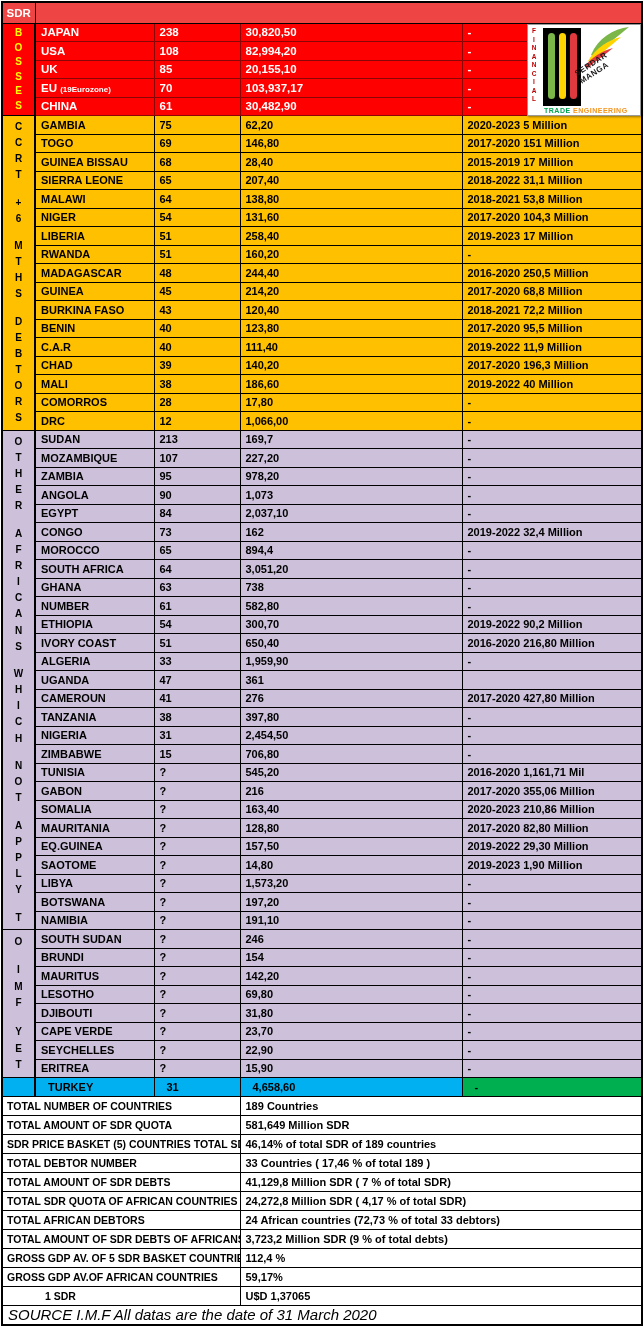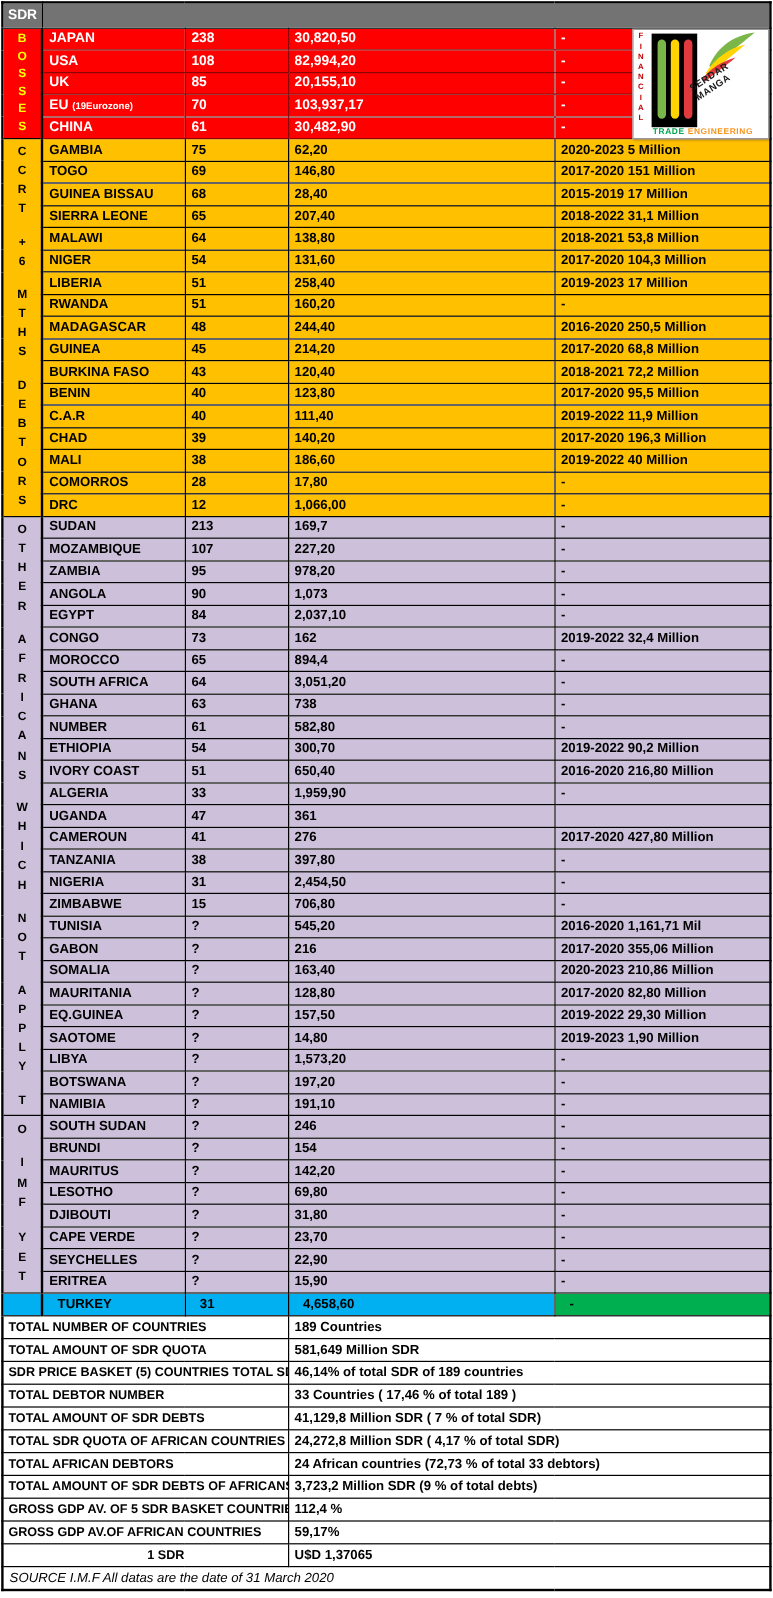--- a/index.html
+++ b/index.html
@@ -1,42 +1,42 @@
 <!DOCTYPE html>
 <html><head>
 <meta charset="utf-8">
 <style>
   html,body{margin:0;padding:0;background:#fff;}
   #page{position:relative;width:644px;height:1332px;background:#fff;font-family:"Liberation Sans",sans-serif;overflow:hidden;}
   table{width:640px;margin:1px 0 0 1px;border-collapse:collapse;table-layout:fixed;border:2px solid #000;}
   td,th{border:1px solid #000;font-family:"Liberation Sans",sans-serif;font-weight:bold;font-size:11px;
         padding:0 5px;height:17.5px;white-space:nowrap;overflow:hidden;color:#000;box-sizing:border-box;}
   
-  tr.hdr th{background:#737373;color:#fff;height:21px;font-size:11.5px;padding:0;position:relative;}
+  tr.hdr th{background:#ef4444;color:#fff;height:21px;font-size:11.5px;padding:0;position:relative;}
   th.sdr-cell{background:#FF0000;color:#FFFF00;text-align:center;font-size:11px;}
   tr.hdr .hspan{position:absolute;top:50%;transform:translate(-50%,-50%);white-space:nowrap;margin-top:28px;}
   
   .sec-bosses td{background:#FF0000;color:#fff;border-color:#8a0505;font-size:11.5px;}
   .sec-bosses td.gutter, .sec-turkey td.gutter{border-color:#000;}
   .sec-bosses td.gutter{color:#FFFF00;}
   .sec-ccrt td{background:#FFC000;}
   .sec-other td{background:#CCC0DA;}
   .sec-turkey td{background:#00B0F0;padding-left:12px;}
   .sec-turkey td.c-standby{background:#00B050;}
   td.gutter{padding:0;text-align:center;border-right:2px solid #000;border-left:2px solid #000;}
   .gcol{display:flex;flex-direction:column;justify-content:space-evenly;align-items:center;height:100%;}
   .gl{line-height:1;font-size:10px;font-weight:bold;}
   .gl-gap{height:5px;}
   .note{font-size:8px;font-weight:bold;text-align:center;}
   
   tr.sum td{background:#fff;height:19px;}
   td.sum-label{font-size:10.5px;padding:0 4px;}
-  td.sum-label.right{text-align:center;padding-right:8px;padding-left:42px;}
+  td.sum-label.right{text-align:left;padding-right:8px;padding-left:42px;}
   td.sum-value{font-size:11px;}
-  tr.src td{background:#fff;font-weight:normal;font-style:italic;font-size:11px;height:20px;border-radius:10px;}
+  tr.src td{background:#fff;font-weight:normal;font-style:italic;font-size:15px;height:20px;border-radius:10px;}
   
   #logo{position:absolute;left:527px;top:24px;width:112px;height:90px;background:#fff;border:1px solid #999;z-index:5;box-shadow:1px 1px 2px rgba(0,0,0,.4);}
   #logo svg{position:absolute;left:0;top:0;}
   .fin-vert{position:absolute;left:2px;top:2px;writing-mode:vertical-rl;text-orientation:upright;
             color:#C00000;font-size:6.5px;font-weight:bold;letter-spacing:1.5px;line-height:1;}
   .serdar{position:absolute;left:50px;top:44px;transform:rotate(-33deg);transform-origin:left center;
           font-size:8px;font-weight:bold;color:#1a1a1a;letter-spacing:.5px;}
   .trade-line{position:absolute;left:16px;bottom:1px;font-size:7px;font-weight:bold;letter-spacing:.5px;}
   .trade-line .t1{color:#00A651;}
   .trade-line .t2{color:#F7941D;}

